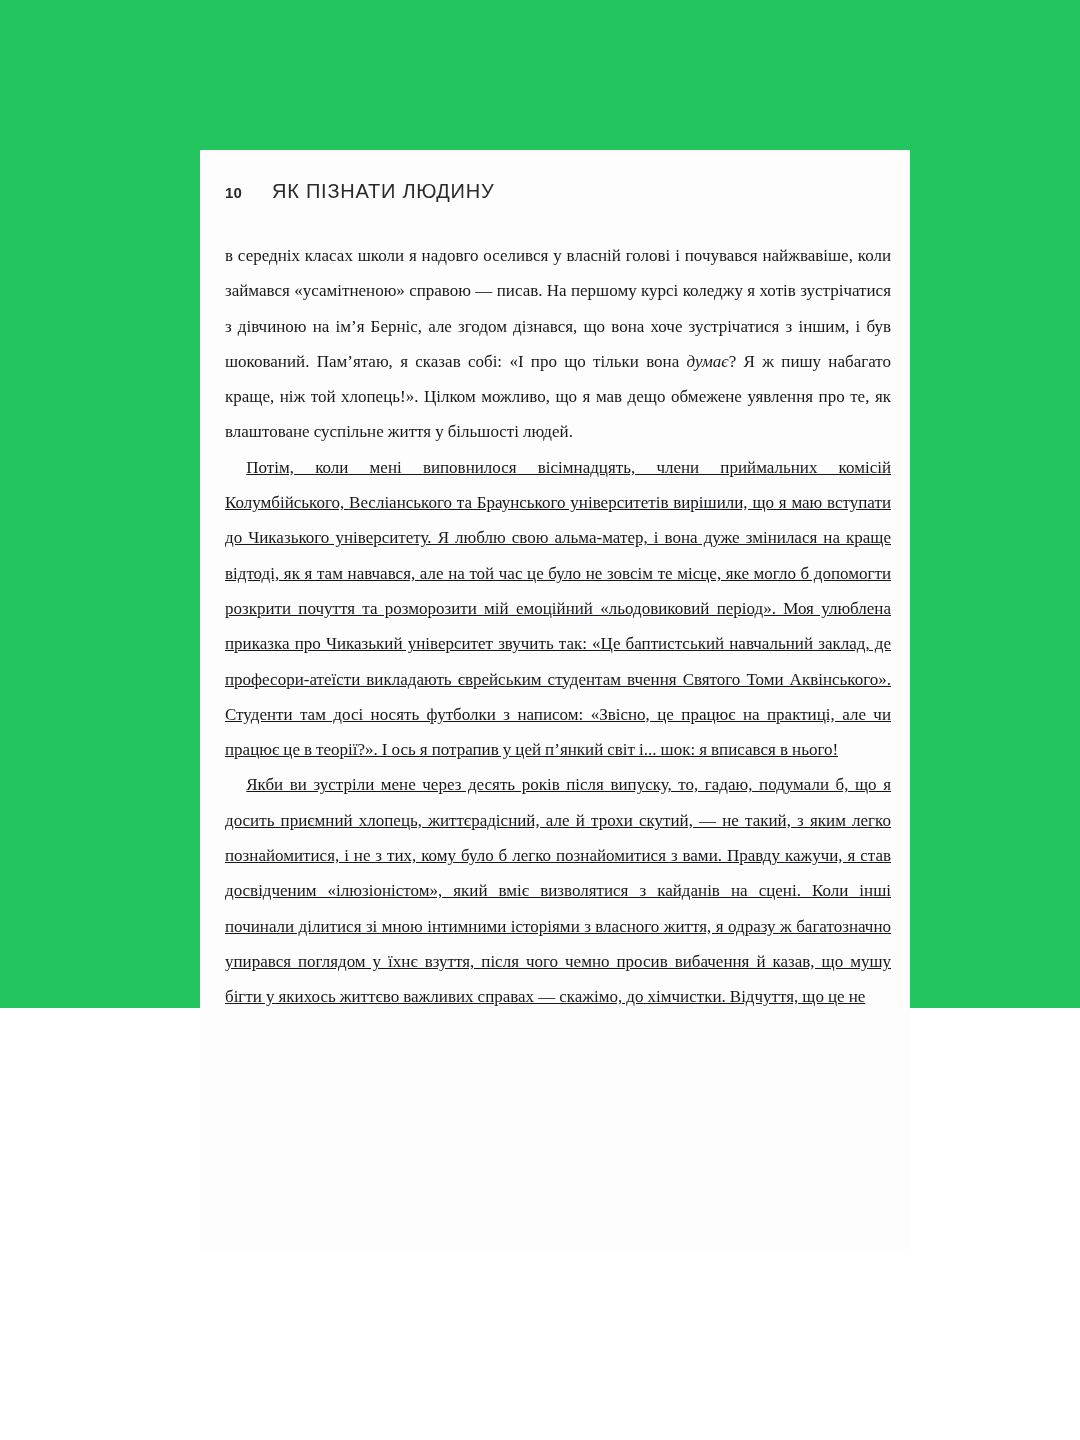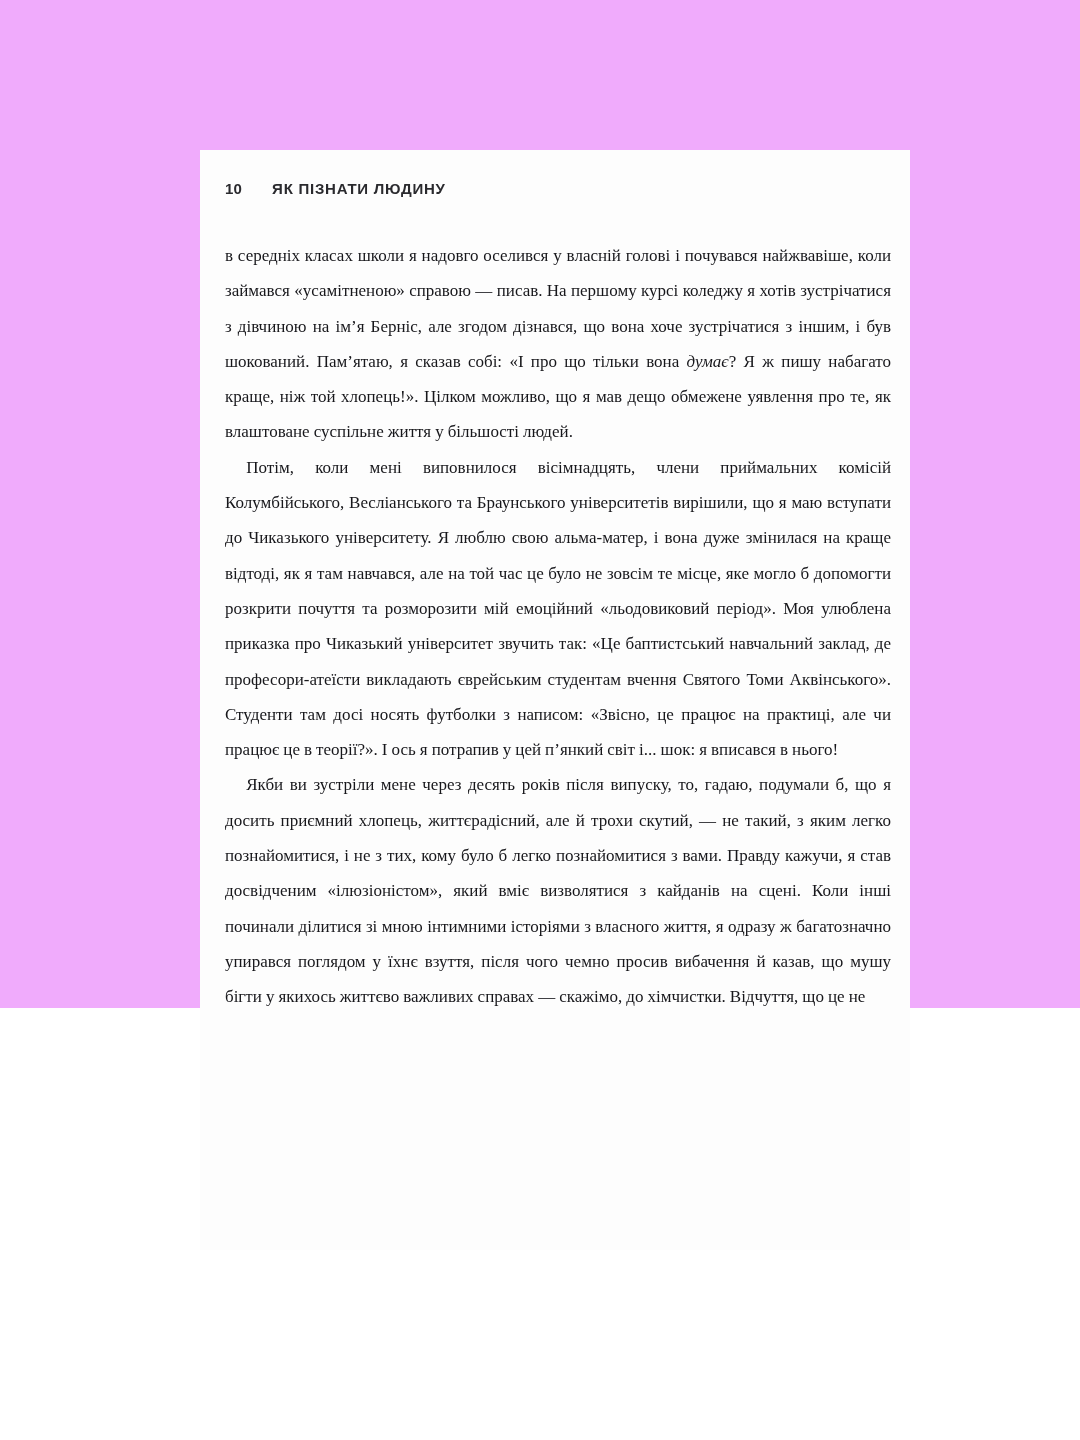--- a/index.html
+++ b/index.html
@@ -13,21 +13,21 @@
     background: #ffffff;
     font-family: "Liberation Serif", "DejaVu Serif", serif;
     color: #16161a;
     overflow: hidden;
   }
 
   .page {
     position: relative;
     width: 1080px;
     height: 1008px;
-    background: #f0abfc;
+    background: #22c55e;
   }
 
   
   .paper-tint {
     position: absolute;
     left: 200px;
     top: 150px;
     width: 710px;
     height: 1100px;
     background: #fdfdfd;
@@ -44,22 +44,22 @@
     color: #2a2a2e;
     white-space: nowrap;
   }
   .folio {
     font-size: 15px;
     font-weight: 700;
     letter-spacing: 0.2px;
   }
   .running-title {
     margin-left: 30px;
-    font-size: 15px;
-    font-weight: 700;
+    font-size: 20px;
+    font-weight: 400;
     letter-spacing: 0.75px;
     text-transform: uppercase;
   }
 
   .textblock {
     position: absolute;
     left: 225px;
     top: 238px;
     width: 666px;
   }
@@ -70,20 +70,21 @@
     line-height: 35.3px;
     text-align: justify;
     text-justify: inter-word;
     -webkit-hyphens: none;
     hyphens: none;
     color: #17171b;
     word-spacing: -0.2px;
   }
   .para + .para {
     text-indent: 1.25em;
+    text-decoration: underline;
   }
   .para .it {
     font-style: italic;
   }
 </style>
 </head>
 <body>
 
 <div class="page">
 

